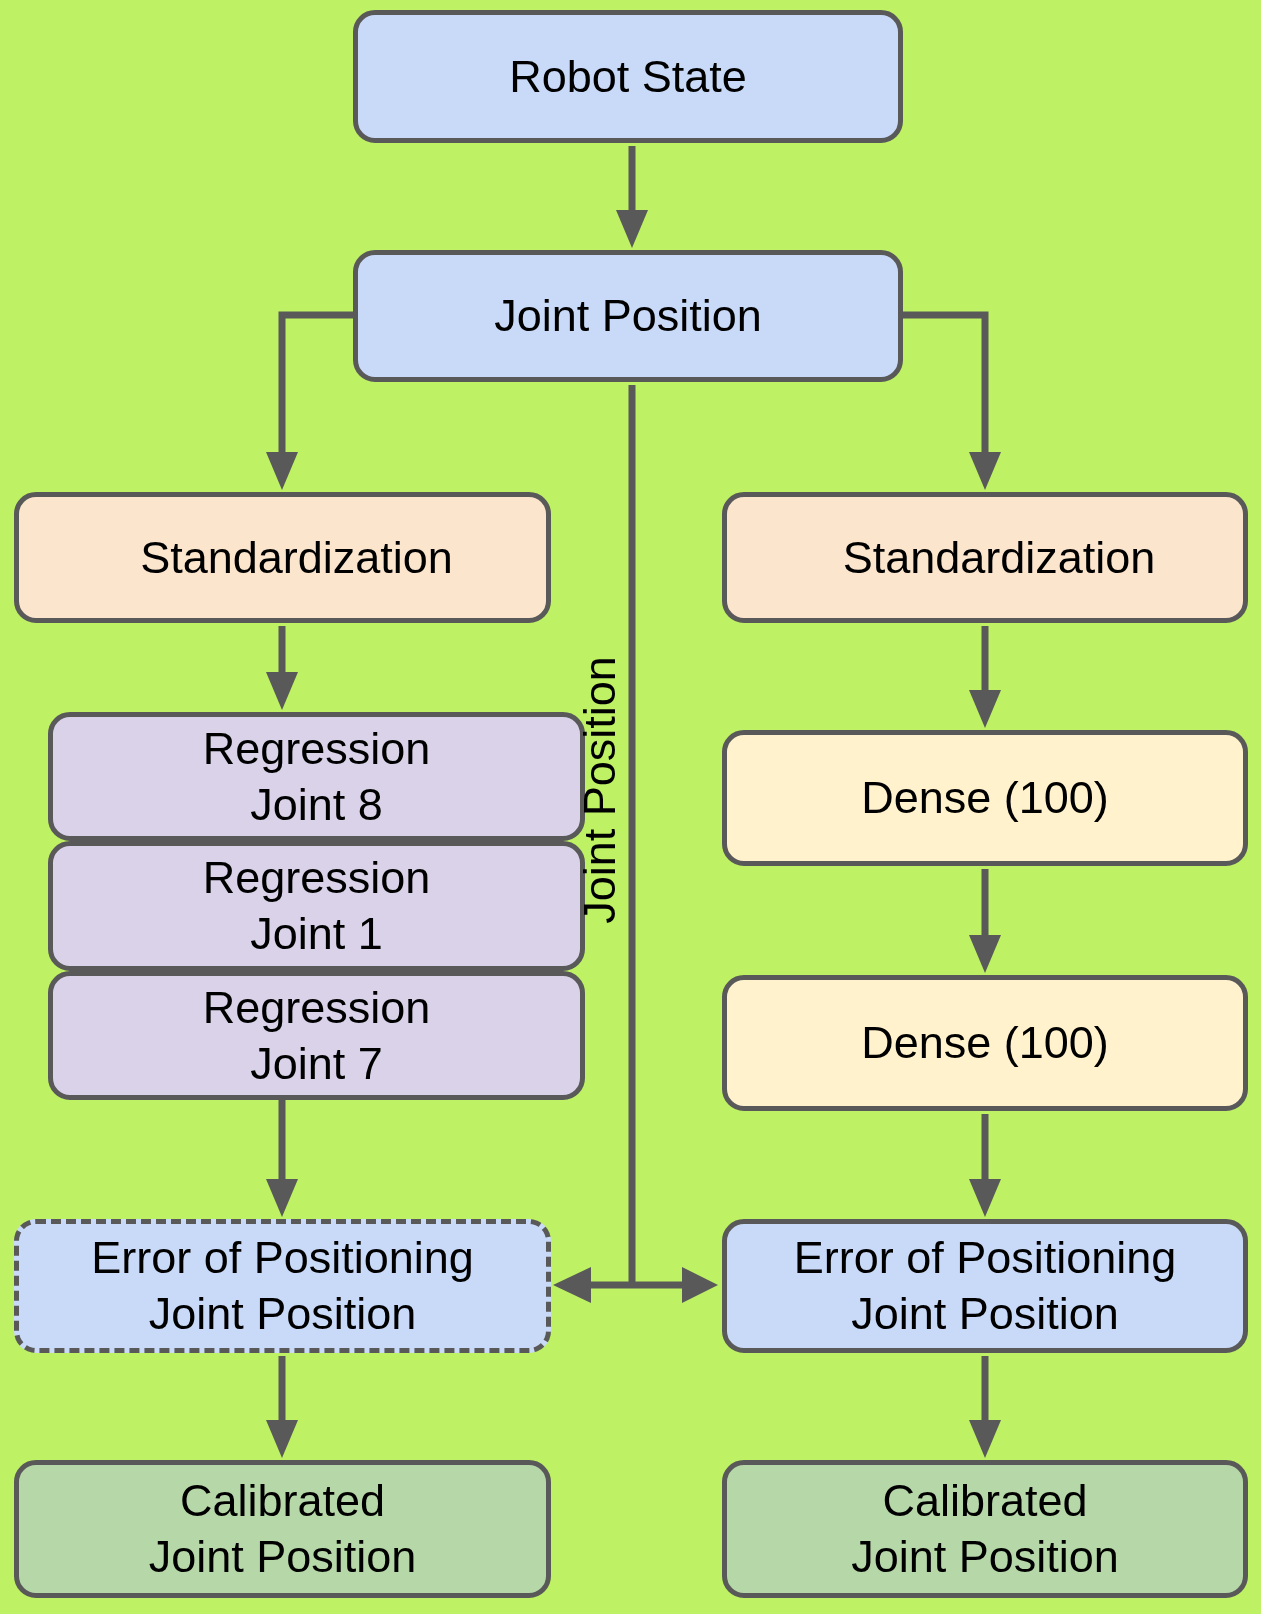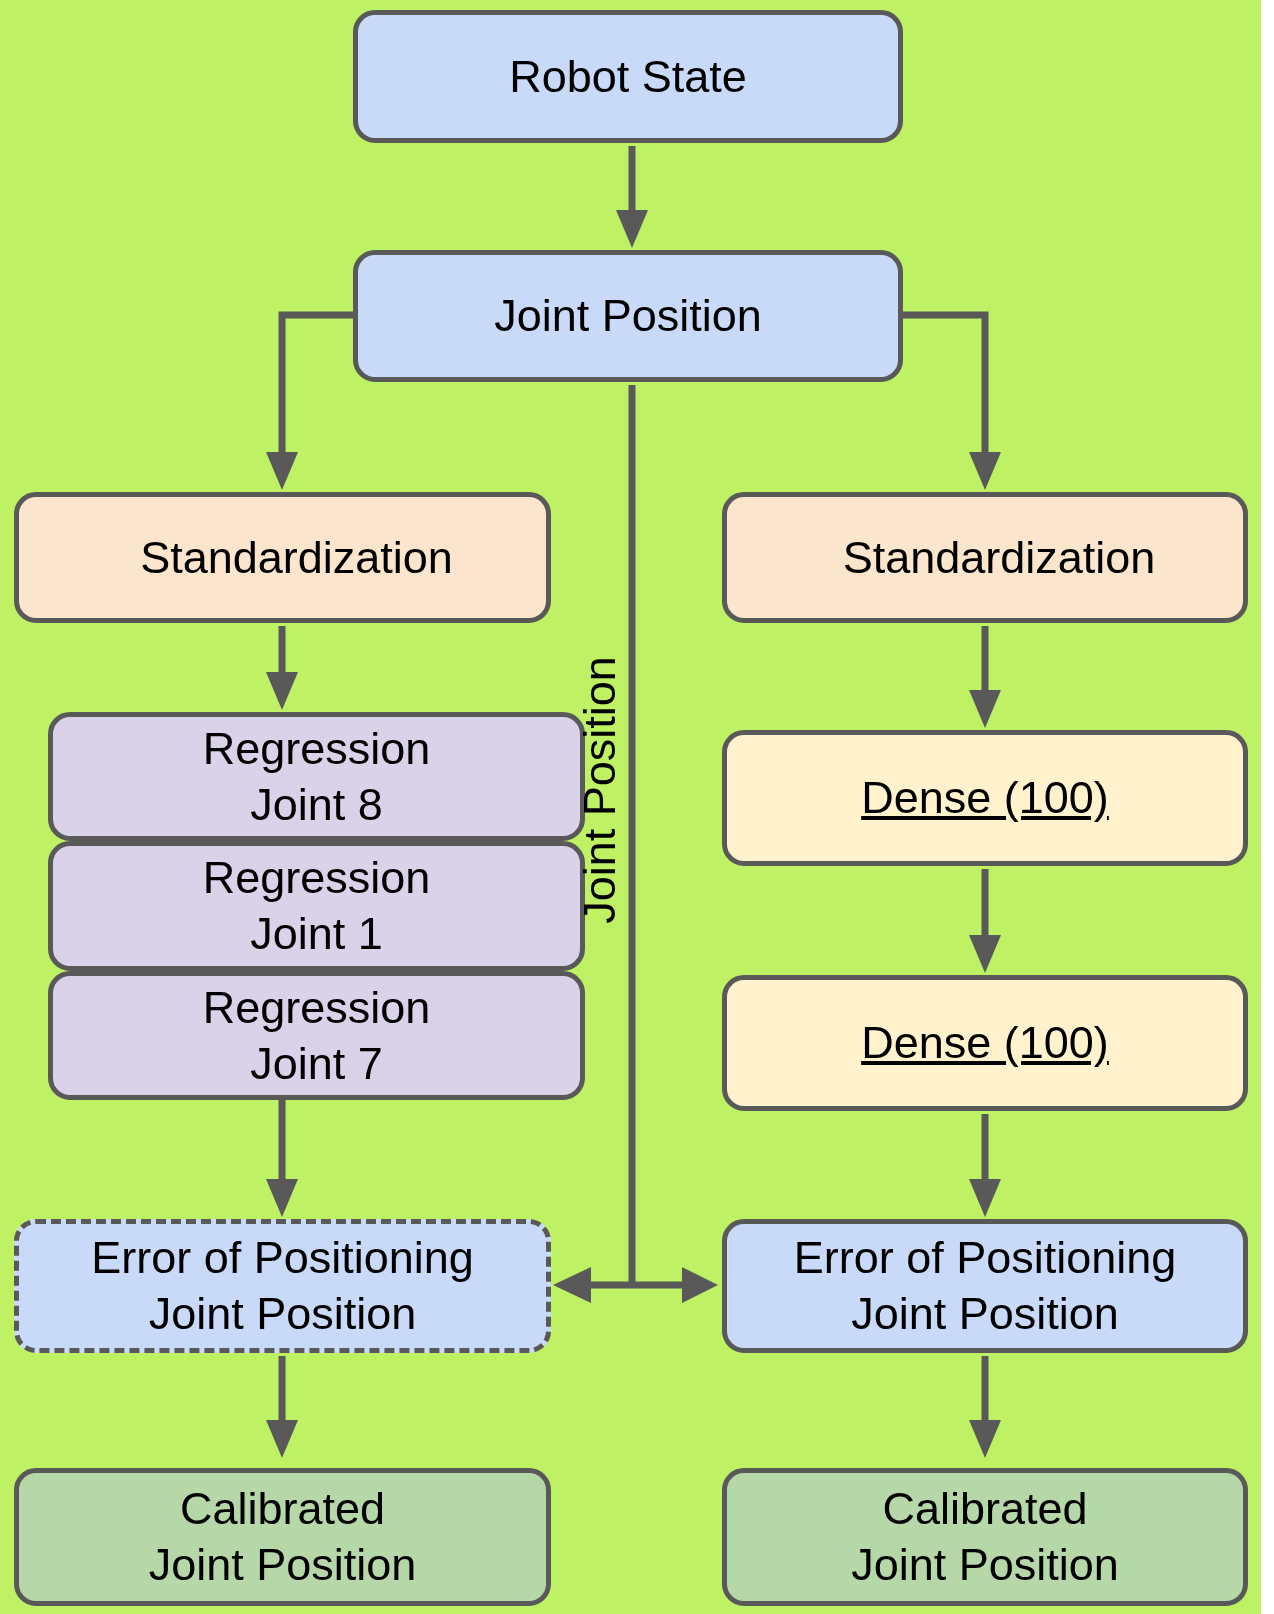--- a/index.html
+++ b/index.html
@@ -17,22 +17,22 @@
     display:flex; flex-direction:column; align-items:center; justify-content:center;
     font-size:45px; line-height:56px; text-align:center; white-space:nowrap;
   }
   .node.dashed { border-style:dashed; }
   .c-top   { left:353px; width:550px; }
   .c-left  { left:14px;  width:537px; }
   .c-right { left:722px; width:526px; }
   .f-blue   { background:var(--blue); }
   .f-orange { background:var(--orange);padding-left:28px; }
   .f-purple { background:var(--purple);margin-left:34px; }
-  .f-yellow { background:var(--yellow);text-decoration:underline; }
-  .f-green  { background:var(--green);margin-top:8px; }
+  .f-yellow { background:var(--yellow); }
+  .f-green  { background:var(--green); }
   .edge-label {
     position:absolute; left:425px; top:760px; width:350px; height:60px;
     display:flex; align-items:center; justify-content:center;
     transform:rotate(-90deg); font-size:45px; white-space:nowrap;
   }
 </style>
 </head>
 <body>
 
 <div class="canvas">

